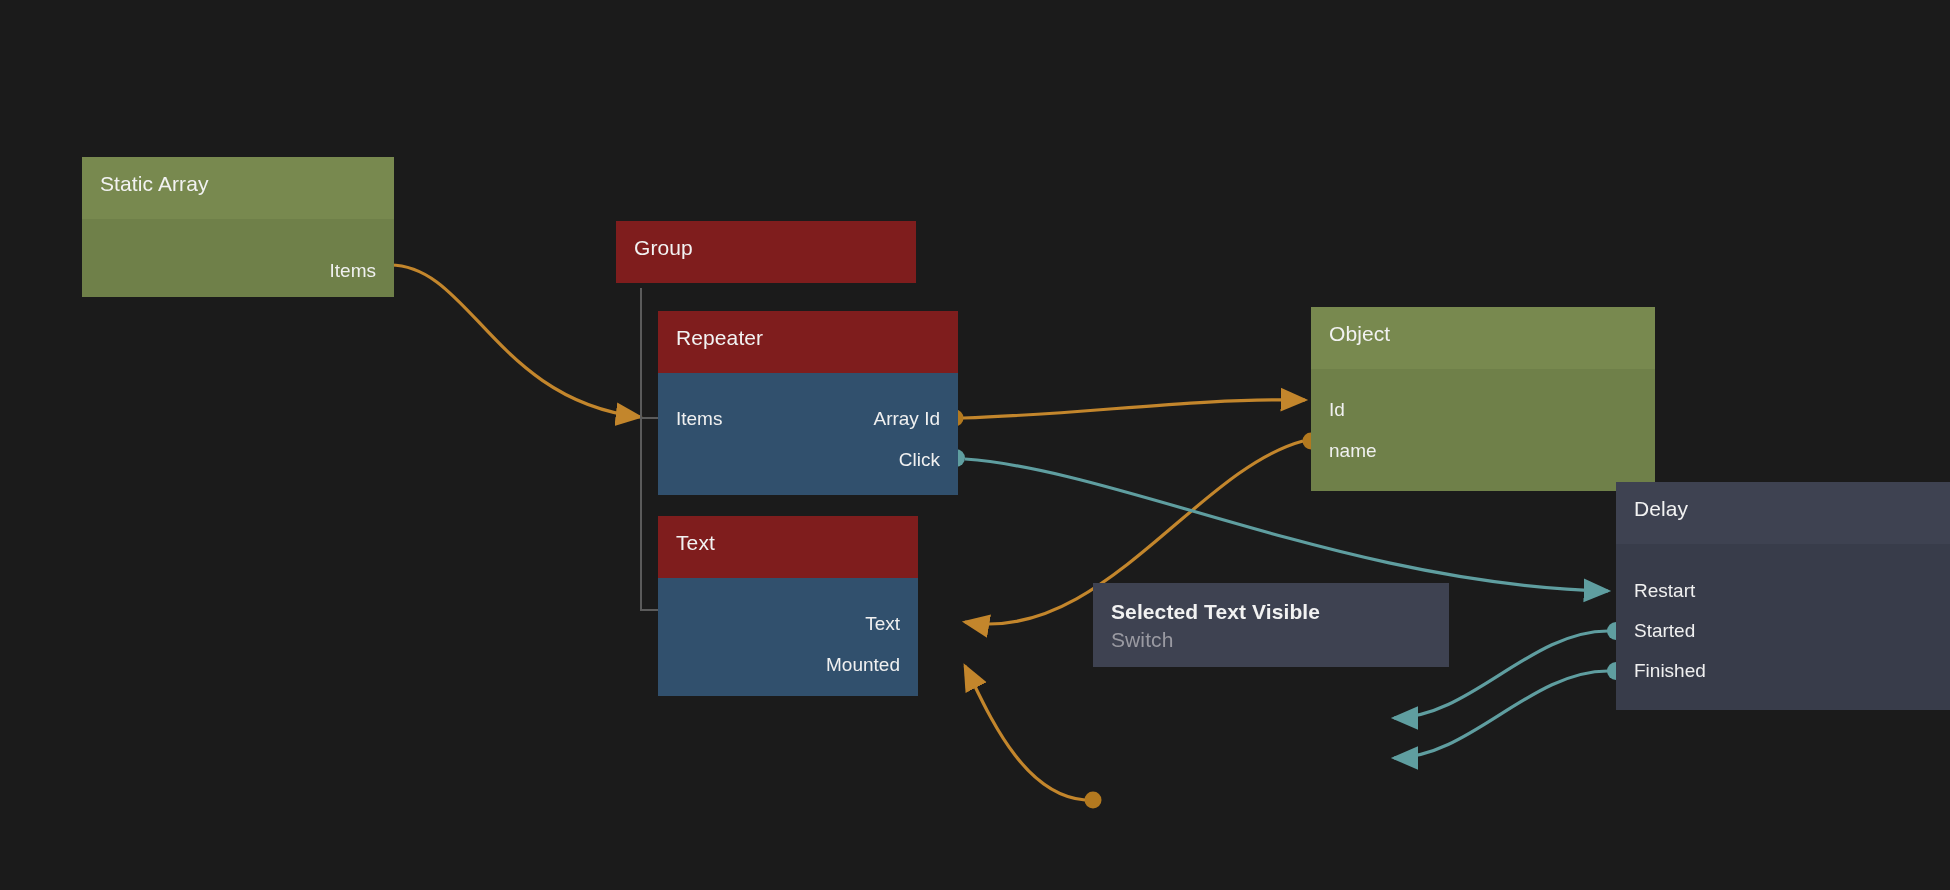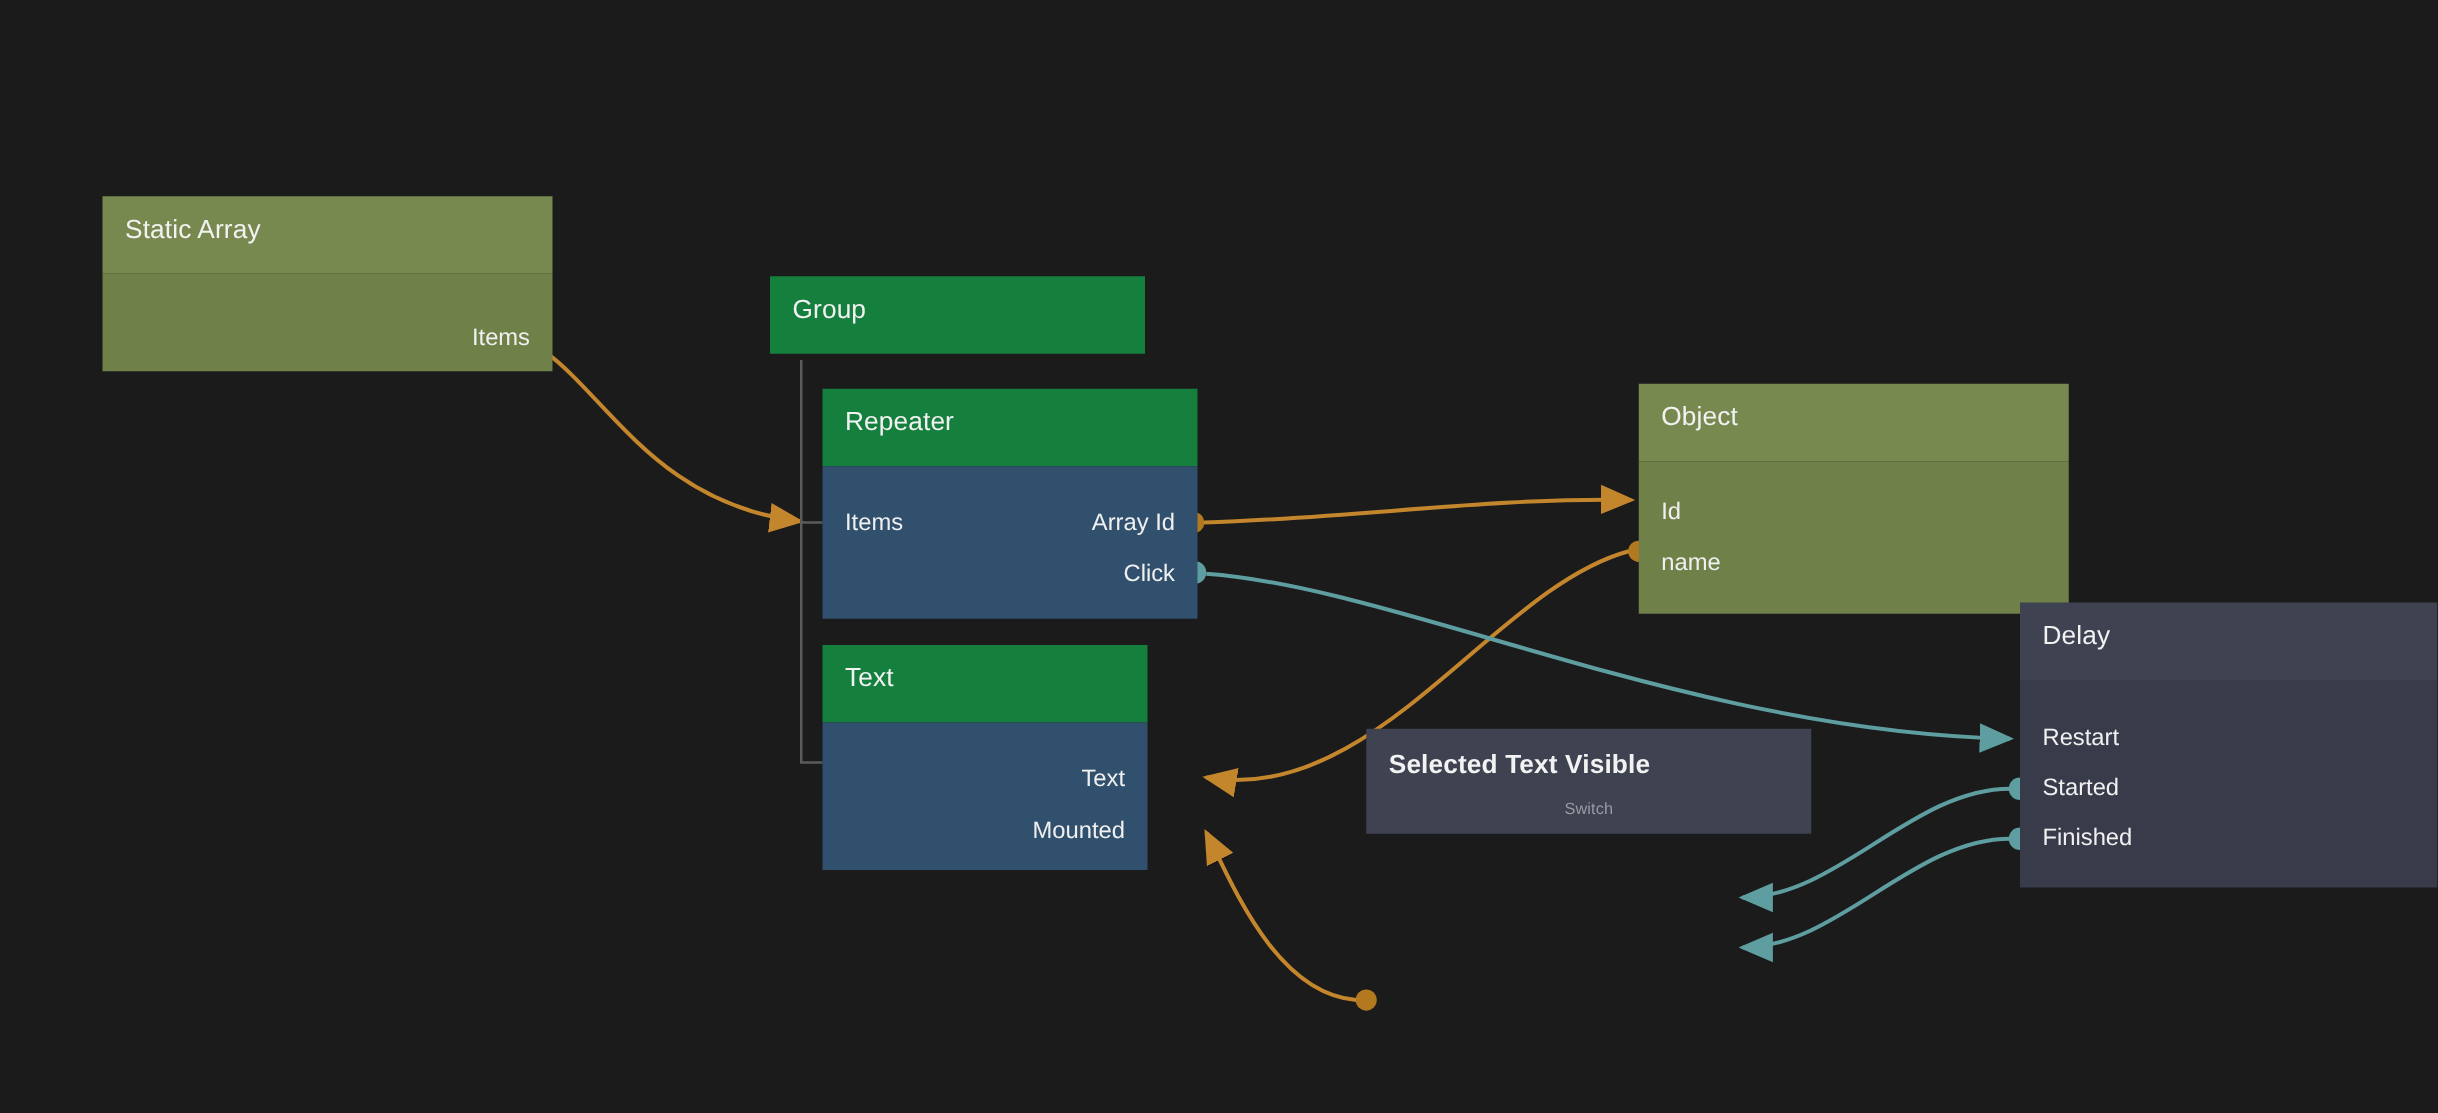--- a/index.html
+++ b/index.html
@@ -38,33 +38,32 @@
     letter-spacing: .1px;
   }
   .node-body {
     box-sizing: border-box;
     position: relative;
   }
   
   .n-green .node-header { background: #78894f; }
   .n-green .node-body   { background: #6f8049; }
   
-  .n-blue .node-header  { background: #15803d; }
+  .n-blue .node-header  { background: #7f1d1d; }
   .n-blue .node-body    { background: #31506d; }
   
   .n-gray .node-header  { background: #3e4251; }
   .n-gray .node-body    { background: #383c4a; }
 
   .node-subtitle {
     color: #9a9aa2;
-    font-size: 13px;
+    font-size: 21px;
     line-height: 1.25;
-    margin-top: 14px;
+    margin-top: 2px;
     font-weight: normal;
-    text-align: center;
   }
   .title-bold { font-weight: bold; }
 
   .port {
     position: absolute;
     color: #f0f0f0;
     font-size: 19px;
     line-height: 20px;
     white-space: nowrap;
   }
@@ -130,21 +129,21 @@
       <circle cx="1616" cy="671" r="9" fill="#5f9ea0"></circle>
       <path d="M 1608,671 C 1530,671 1470,758 1394,758" stroke="#5f9ea0" stroke-width="3.2" fill="none" marker-end="url(#arrow-signal)"></path>
     </g>
 
     <g>
       <circle cx="1093" cy="800" r="8.5" fill="#b3791f"></circle>
       <path d="M 1085,800 C 1020,795 985,705 965,666" stroke="#c3862c" stroke-width="3.2" fill="none" marker-end="url(#arrow-data)"></path>
     </g>
   </svg>
 
-  <div class="node n-green" style="left:82px; top:157px; width:360px;">
+  <div class="node n-green" style="left:82px; top:157px; width:312px;">
     <div class="node-header" style="height:62px;">Static Array</div>
     <div class="node-body" style="height:78px;">
       <div class="port out" style="top:42px;">Items</div>
     </div>
   </div>
 
   <div class="node n-blue" style="left:616px; top:221px; width:300px;">
     <div class="node-header" style="height:62px;">Group</div>
   </div>
 

